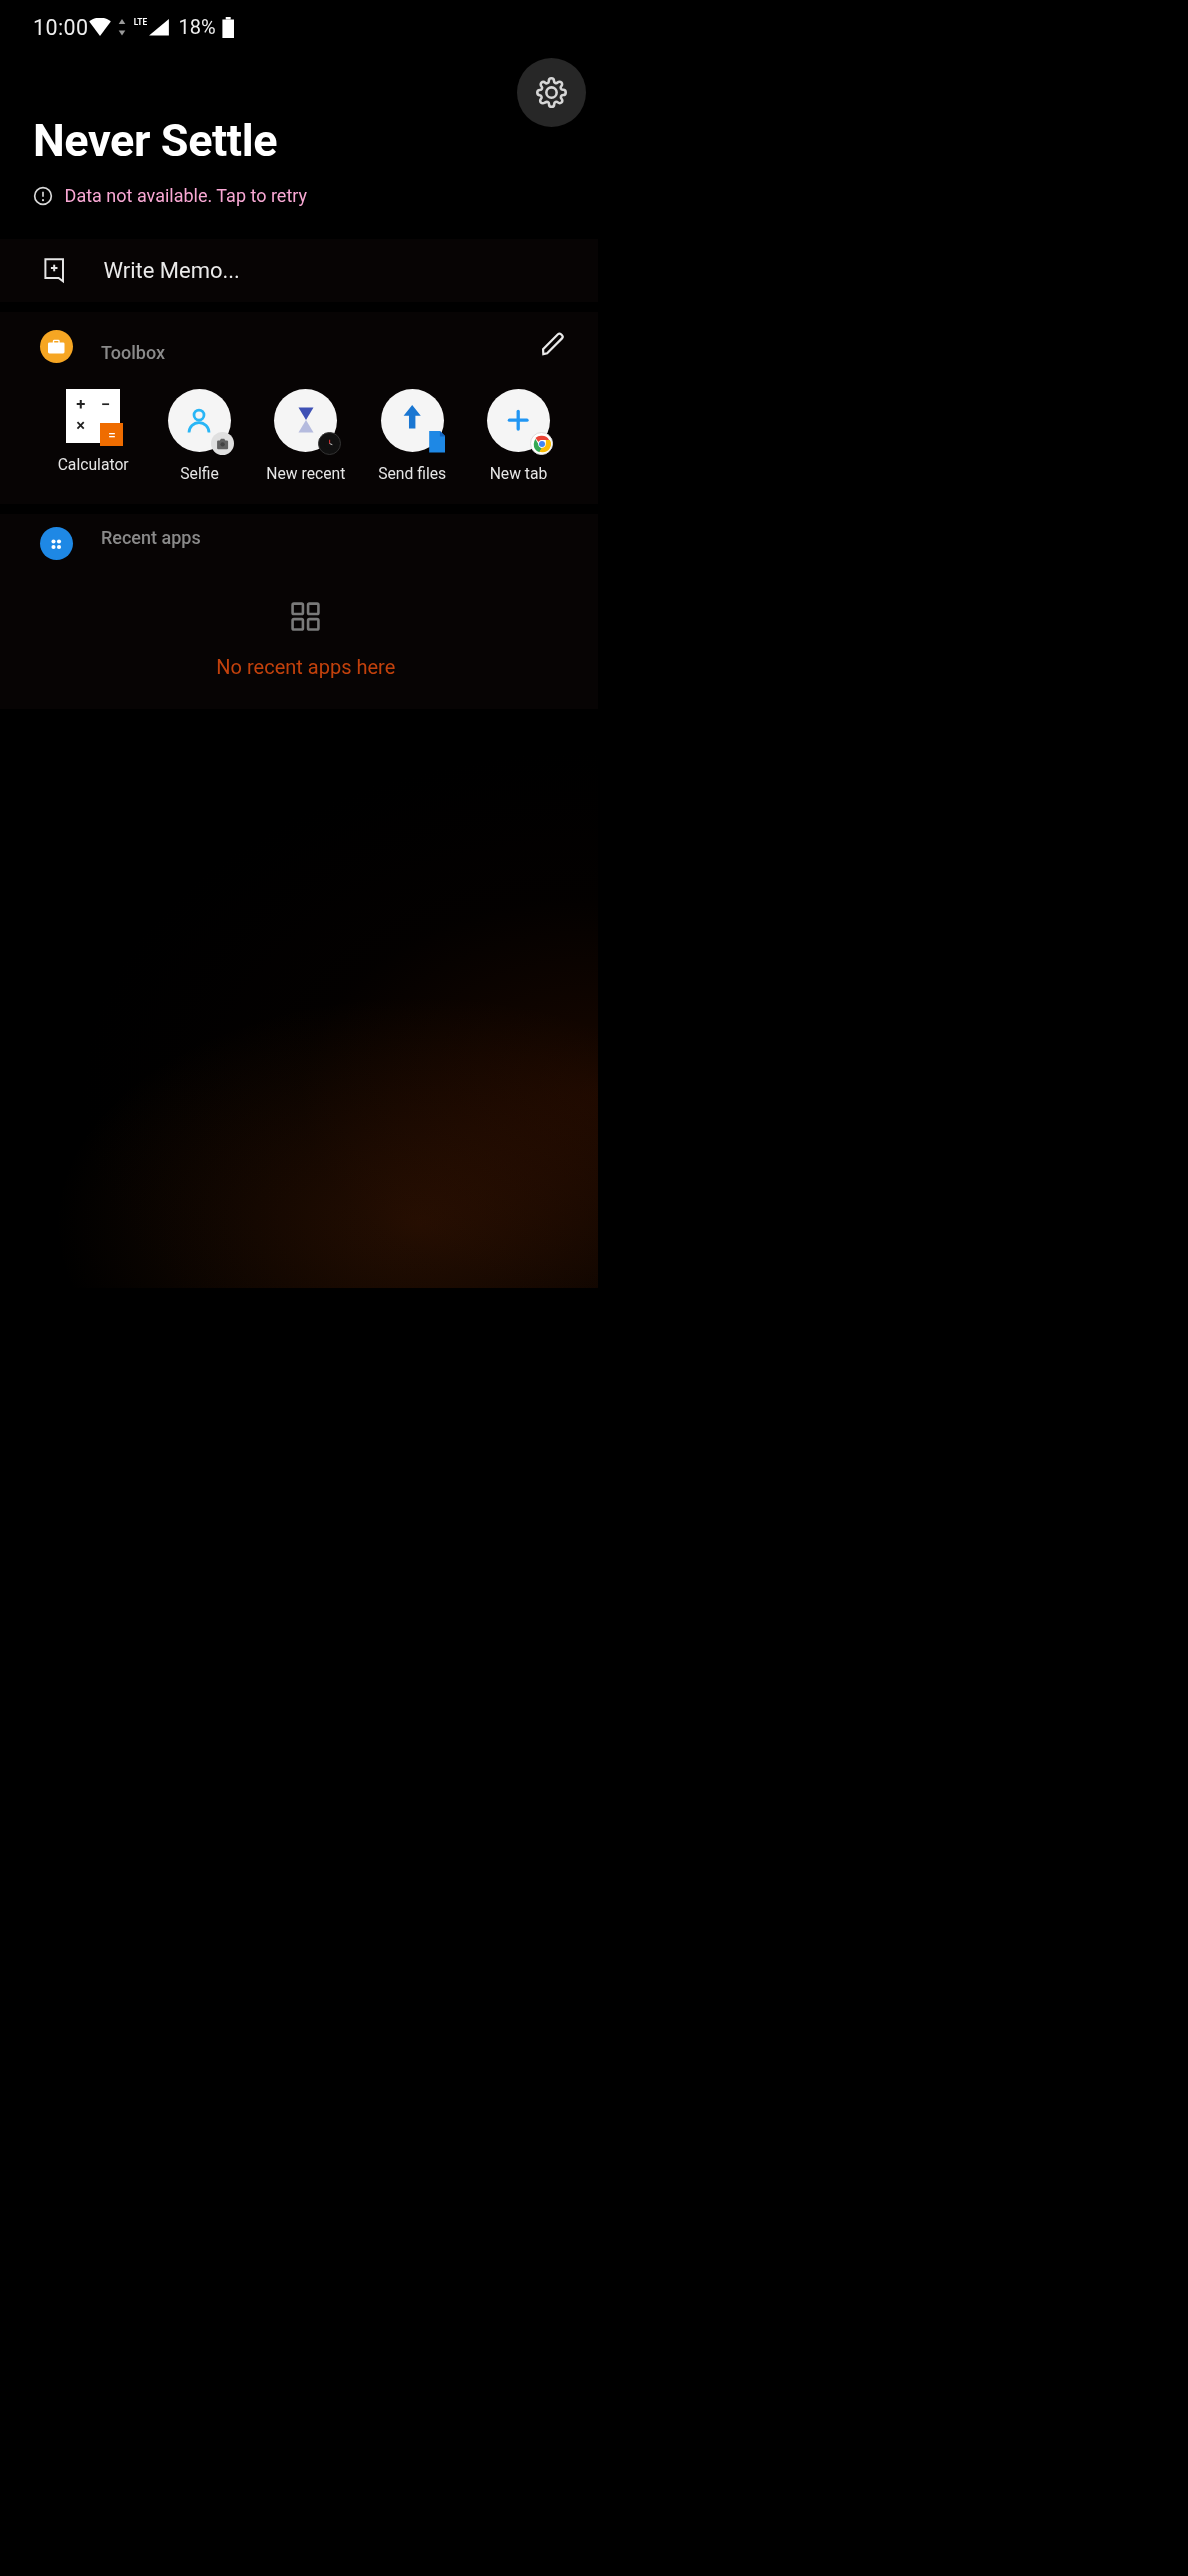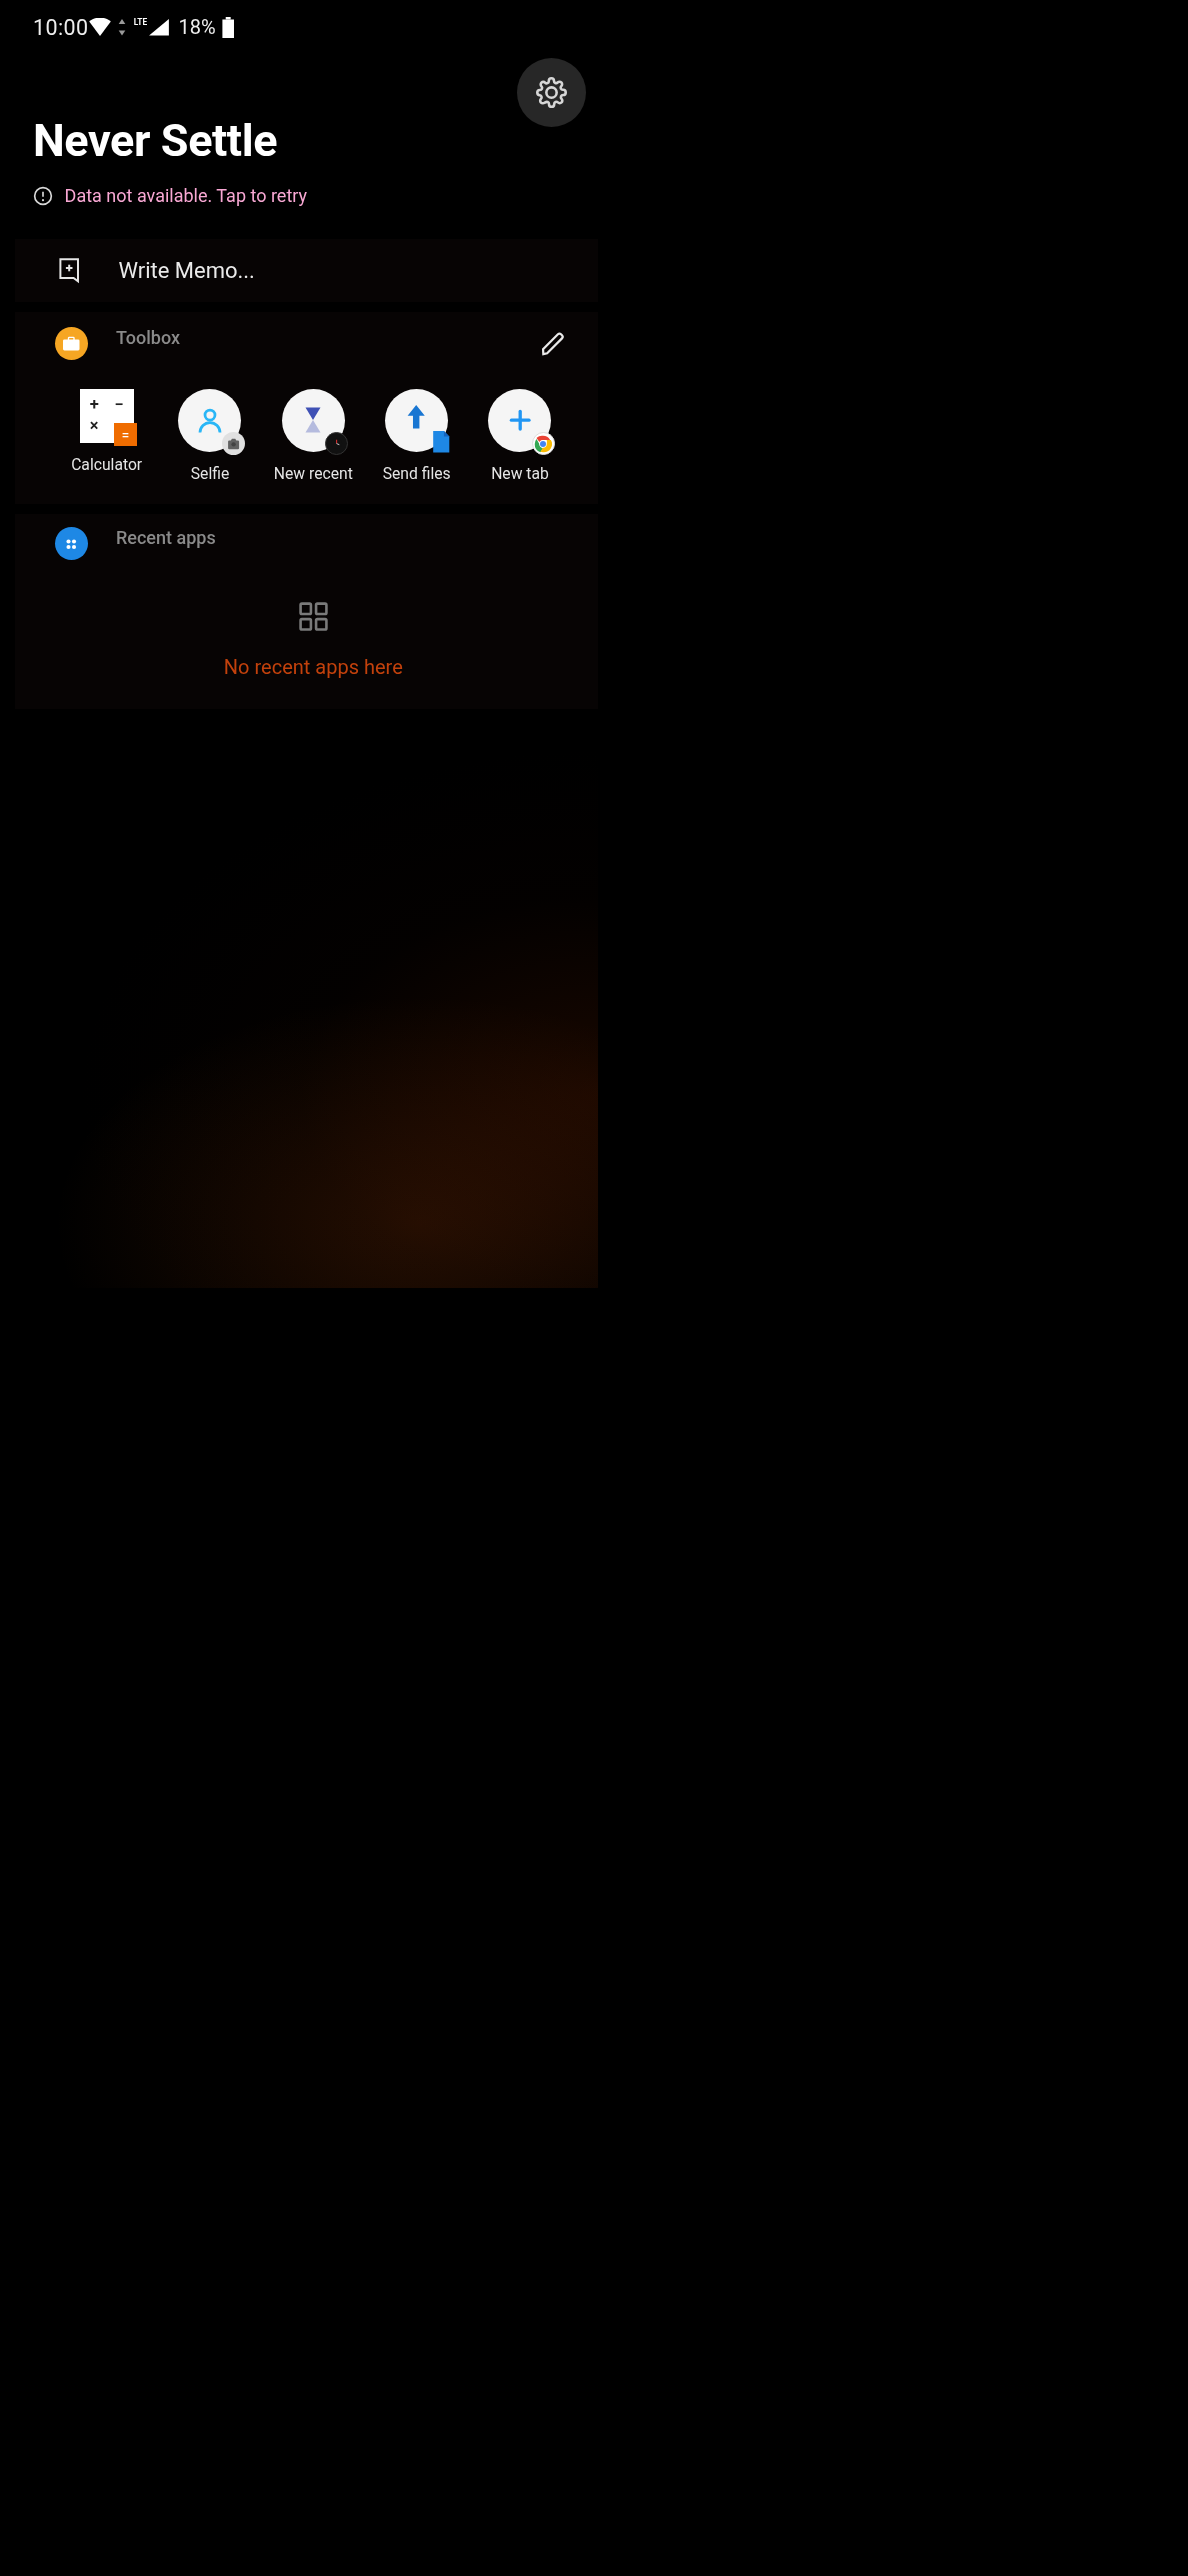--- a/index.html
+++ b/index.html
@@ -21,29 +21,29 @@
 
   
   .header { position: relative; padding: 13.2px 33px 23px 33px; }
   .settings-btn { position: absolute; top: 10px; right: 11.6px; width: 69px; height: 69px; border-radius: 50%; background: rgba(130,130,130,0.30); display: flex; align-items: center; justify-content: center; cursor: pointer; }
   .header-title { font-size: 45px; font-weight: 700; color: #fff; margin-top: 53px; letter-spacing: -0.4px; }
   .retry-row { display: flex; align-items: center; gap: 11.6px; margin-top: 18px; cursor: pointer; }
   .retry-row span { font-size: 18px; color: #f9a8d4; }
 
   
   .gap-sep { height: 10px; background: rgba(0,0,0,0.55); }
-  .card { background: rgba(30,20,16,0.22); margin-left: 15px; }
+  .card { background: rgba(30,20,16,0.22); }
 
   
   .memo { display: flex; align-items: center; padding: 18px 33px 18px 41px; gap: 36px; cursor: pointer; }
   .memo-label { font-size: 22px; color: #eaeaea; font-weight: 400; }
 
   
   .toolbox { padding: 15px 26.4px 21.5px 40px; }
-  .tb-header { display: flex; align-items: flex-start; gap: 28px; }
+  .tb-header { display: flex; align-items: flex-end; gap: 28px; }
   .tb-icon-badge { width: 33px; height: 33px; border-radius: 50%; background: #f6a623; display: flex; align-items: center; justify-content: center; }
   .tb-icon-badge svg { fill: #fff; }
   .tb-title { font-size: 18px; color: #8a8a8a; font-weight: 500; }
   .tb-spacer { flex: 1; }
   .edit-btn { width: 36px; height: 36px; display: flex; align-items: center; justify-content: center; cursor: pointer; }
 
   .tool-row { display: flex; justify-content: space-between; margin-top: 26.4px; padding: 0 0px; }
   .tool-item { width: 111px; display: flex; flex-direction: column; align-items: center; cursor: pointer; }
   .tool-circle { width: 63px; height: 63px; border-radius: 50%; background: #f5f5f5; display: flex; align-items: center; justify-content: center; position: relative; }
   .tool-label { margin-top: 11.6px; font-size: 15.7px; color: #e5e5e5; text-align: center; }

